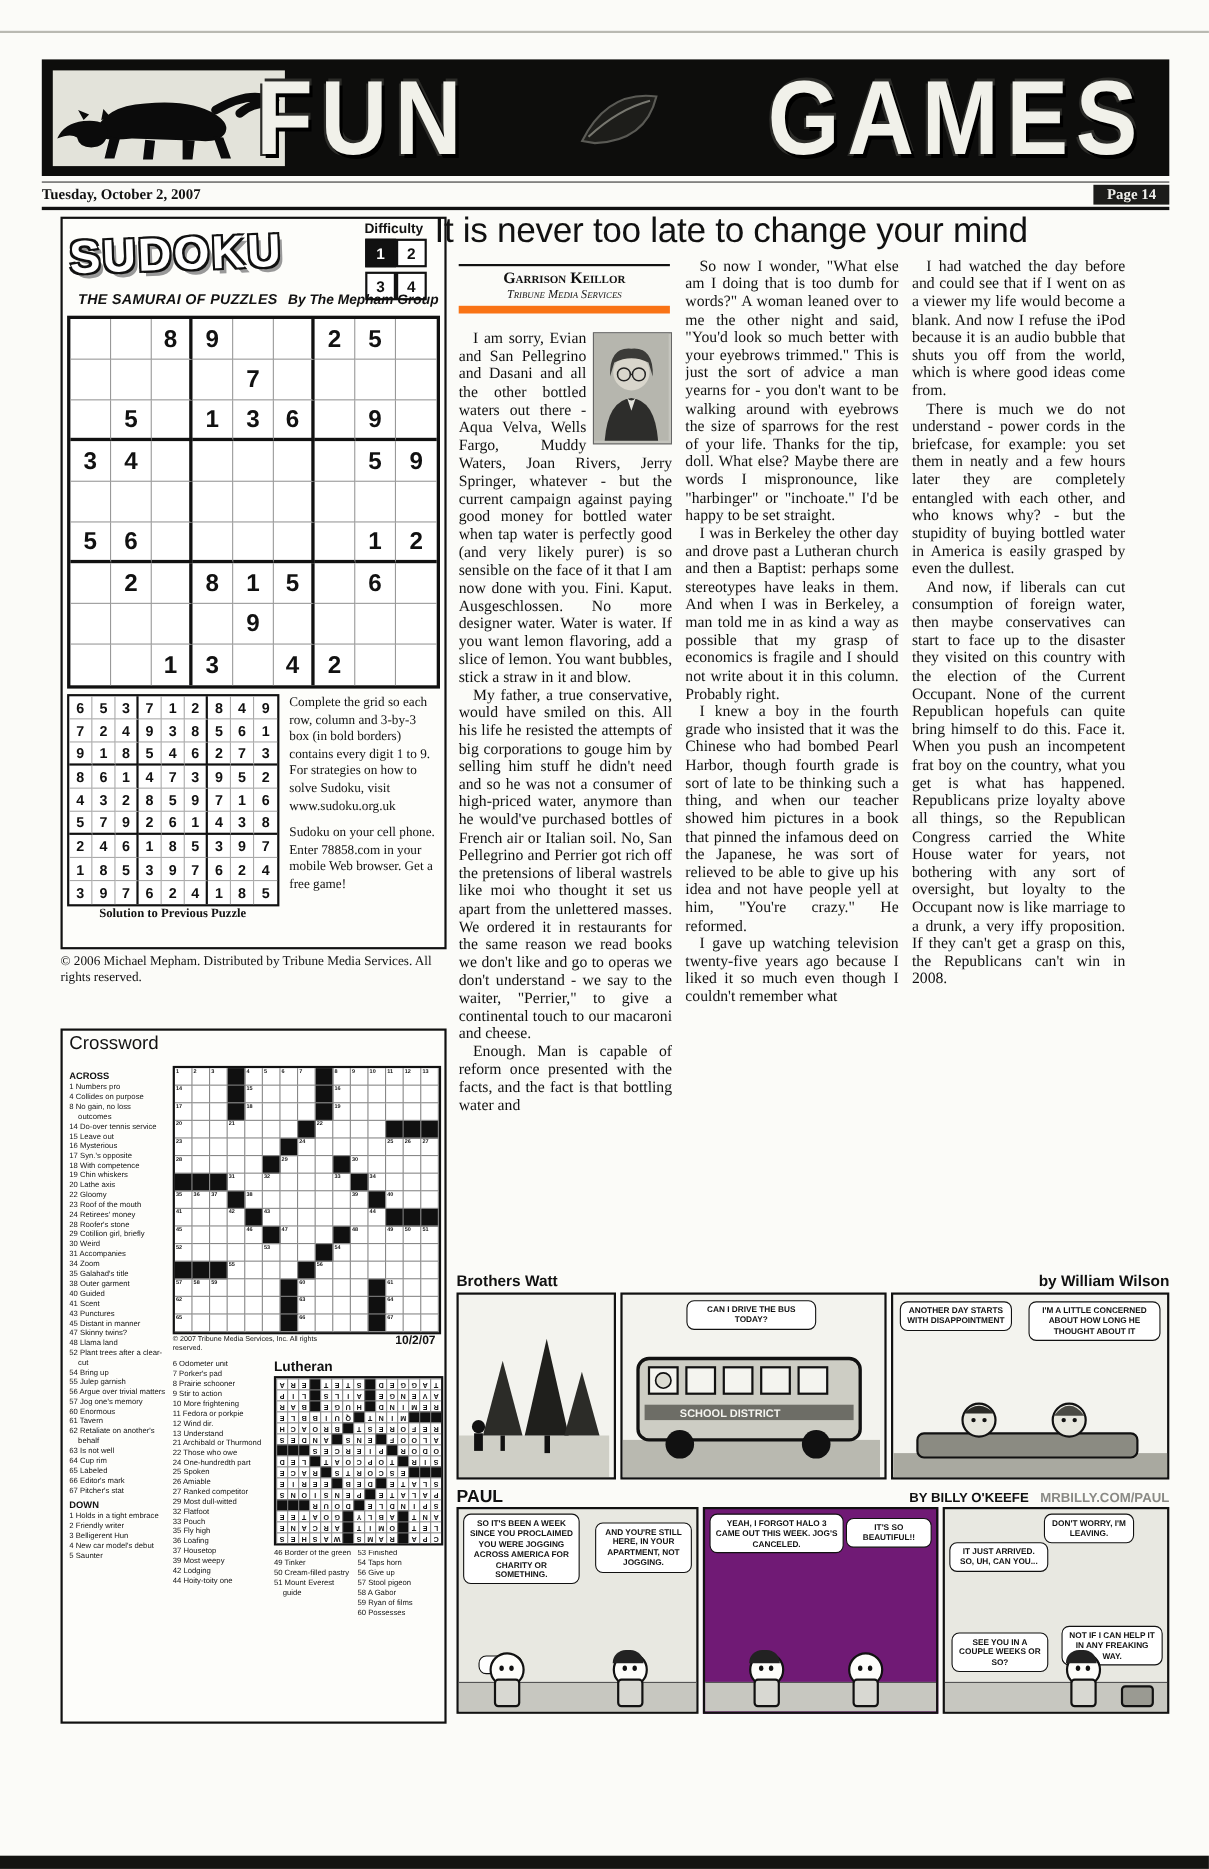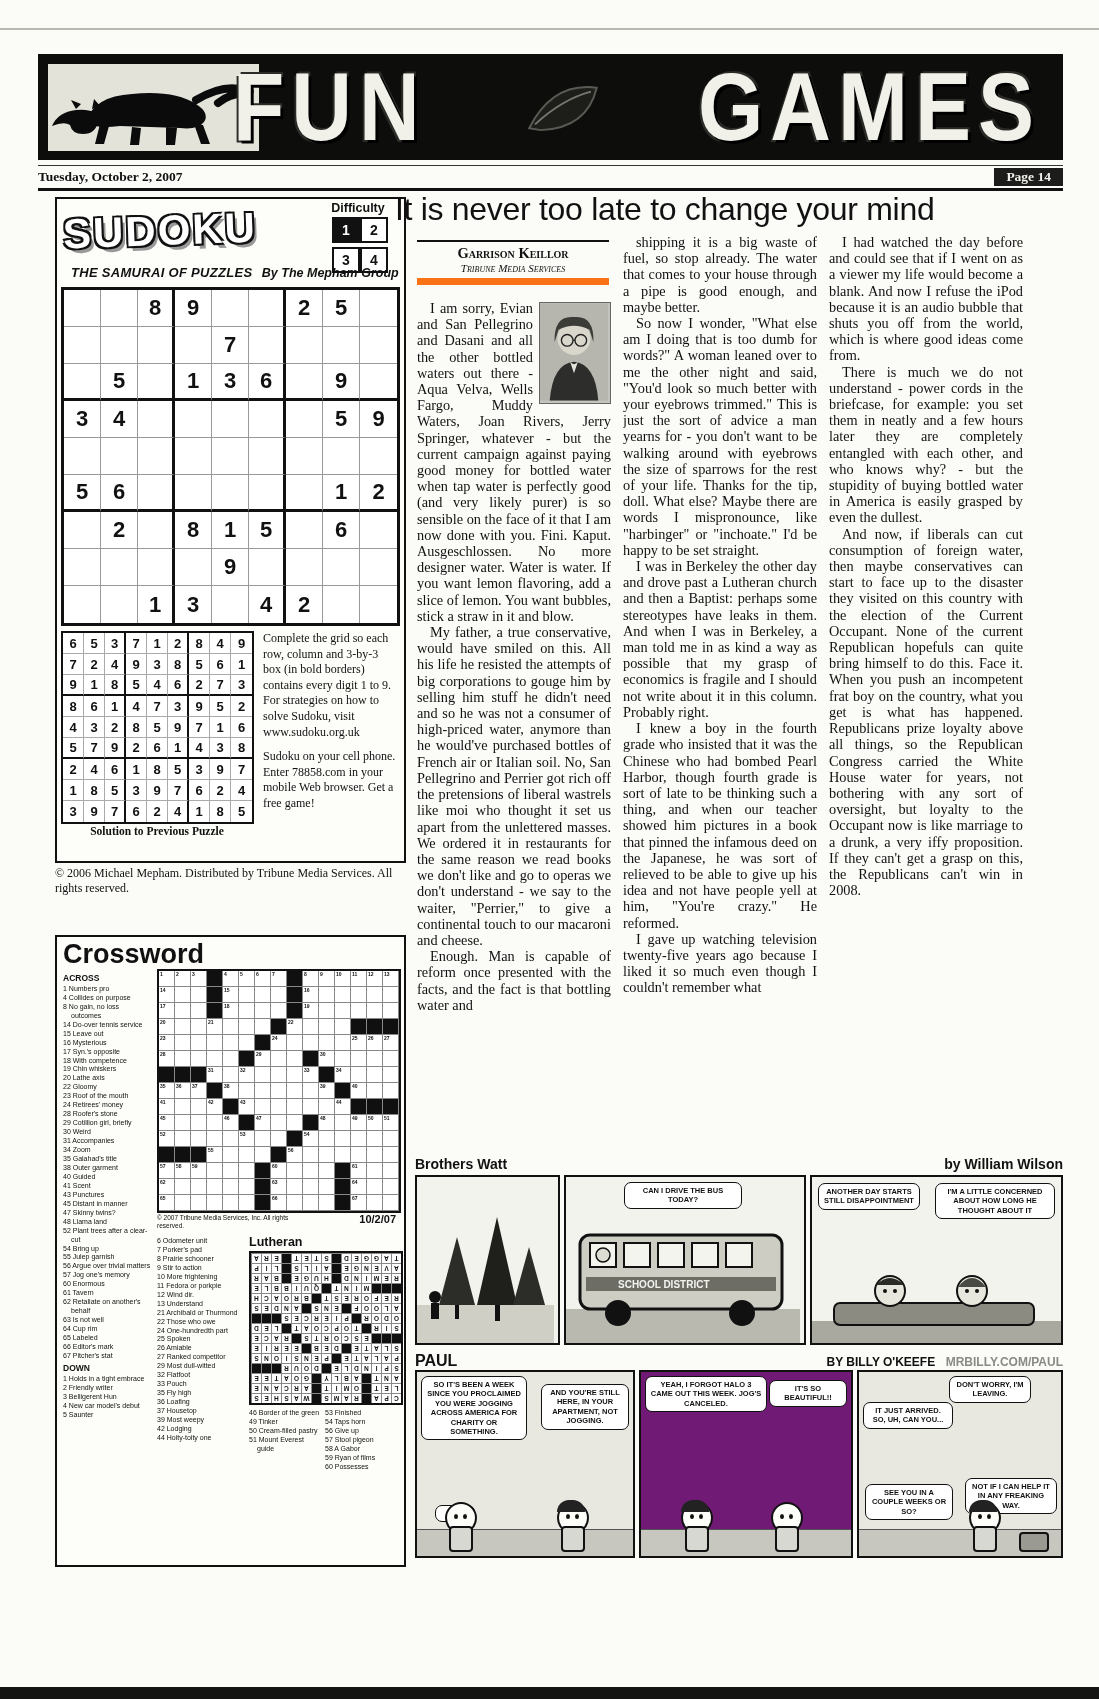--- a/index.html
+++ b/index.html
@@ -51,21 +51,21 @@
   .sol-grid .scell.bB{border-bottom:2px solid #111;}
   .sol-caption{position:absolute;left:4px;top:626px;width:192px;text-align:center;font-weight:bold;
       font-size:11.5px;font-family:"Liberation Serif",serif;}
   .sud-instr{position:absolute;left:206px;top:432px;width:133px;font-size:12px;line-height:1.3;
       font-family:"Liberation Serif",serif;}
   .sud-instr p{margin:0 0 9px 0;}
   .sud-copy{position:absolute;left:55px;top:866px;width:347px;font-size:12px;line-height:1.25;
       font-family:"Liberation Serif",serif;}
   
   .cw-box{position:absolute;left:55px;top:935px;width:347px;height:628px;border:2px solid #111;background:#fdfdfa;}
-  .cw-title{position:absolute;left:6px;top:2px;font-family:"Liberation Sans",sans-serif;font-weight:700;font-size:27px;}
+  .cw-title{position:absolute;left:6px;top:2px;font-family:"Liberation Sans",sans-serif;font-weight:400;font-size:17px;}
   .cw-col{position:absolute;font-family:"Liberation Sans",sans-serif;font-size:7px;line-height:1.28;overflow:hidden;}
   .cw-col1{left:6px;top:34px;width:88px;height:588px;}
   .cw-col2{left:100px;top:300px;width:86px;height:322px;}
   .cw-col3{left:192px;top:472px;width:72px;height:150px;}
   .cw-col4{left:268px;top:472px;width:73px;height:150px;}
   .cw-h{font-weight:bold;font-size:8.5px;margin:2px 0 1px 0;}
   .clue{padding-left:8px;text-indent:-8px;}
   .cw-grid{position:absolute;left:100px;top:32px;width:240px;height:240px;display:grid;
       grid-template-columns:repeat(15,1fr);grid-template-rows:repeat(15,1fr);border:2px solid #111;background:#fff;}
   .cwcell{position:relative;border-right:0.6px solid #888;border-bottom:0.6px solid #888;}
@@ -1040,21 +1040,20 @@
       <path d="M31 60 L35 72 L39 60 Q35 65 31 60 Z" fill="#e4e4dd"></path>
     </svg>
   </div>
   <div>
       <div class="para">I am sorry, Evian and San Pellegrino and Dasani and all the other bottled waters out there - Aqua Velva, Wells Fargo, Muddy Waters, Joan Rivers, Jerry Springer, whatever - but the current campaign against paying good money for bottled water when tap water is perfectly good (and very likely purer) is so sensible on the face of it that I am now done with you. Fini. Kaput. Ausgeschlossen. No more designer water. Water is water. If you want lemon flavoring, add a slice of lemon. You want bubbles, stick a straw in it and blow.</div>
       <div class="para">My father, a true conservative, would have smiled on this. All his life he resisted the attempts of big corporations to gouge him by selling him stuff he didn't need and so he was not a consumer of high-priced water, anymore than he would've purchased bottles of French air or Italian soil. No, San Pellegrino and Perrier got rich off the pretensions of liberal wastrels like moi who thought it set us apart from the unlettered masses. We ordered it in restaurants for the same reason we read books we don't like and go to operas we don't understand - we say to the waiter, "Perrier," to give a continental touch to our macaroni and cheese.</div>
       <div class="para">Enough. Man is capable of reform once presented with the facts, and the fact is that bottling water and</div>
     </div>
 </div>
 <div class="col col2">
-    <div class="para">shipping it is a big waste of fuel, so stop already. The water that comes to your house through a pipe is good enough, and maybe better.</div>
     <div class="para">So now I wonder, "What else am I doing that is too dumb for words?" A woman leaned over to me the other night and said, "You'd look so much better with your eyebrows trimmed." This is just the sort of advice a man yearns for - you don't want to be walking around with eyebrows the size of sparrows for the rest of your life. Thanks for the tip, doll. What else? Maybe there are words I mispronounce, like "harbinger" or "inchoate." I'd be happy to be set straight.</div>
     <div class="para">I was in Berkeley the other day and drove past a Lutheran church and then a Baptist: perhaps some stereotypes have leaks in them. And when I was in Berkeley, a man told me in as kind a way as possible that my grasp of economics is fragile and I should not write about it in this column. Probably right.</div>
     <div class="para">I knew a boy in the fourth grade who insisted that it was the Chinese who had bombed Pearl Harbor, though fourth grade is sort of late to be thinking such a thing, and when our teacher showed him pictures in a book that pinned the infamous deed on the Japanese, he was sort of relieved to be able to give up his idea and not have people yell at him, "You're crazy." He reformed.</div>
     <div class="para">I gave up watching television twenty-five years ago because I liked it so much even though I couldn't remember what</div>
   </div>
 <div class="col col3">
     <div class="para">I had watched the day before and could see that if I went on as a viewer my life would become a blank. And now I refuse the iPod because it is an audio bubble that shuts you off from the world, which is where good ideas come from.</div>
     <div class="para">There is much we do not understand - power cords in the briefcase, for example: you set them in neatly and a few hours later they are completely entangled with each other, and who knows why? - but the stupidity of buying bottled water in America is easily grasped by even the dullest.</div>
     <div class="para">And now, if liberals can cut consumption of foreign water, then maybe conservatives can start to face up to the disaster they visited on this country with the election of the Current Occupant. None of the current Republican hopefuls can quite bring himself to do this. Face it. When you push an incompetent frat boy on the country, what you get is what has happened. Republicans prize loyalty above all things, so the Republican Congress carried the White House water for years, not bothering with any sort of oversight, but loyalty to the Occupant now is like marriage to a drunk, a very iffy proposition. If they can't get a grasp on this, the Republicans can't win in 2008.</div>
   </div>
@@ -1087,21 +1086,21 @@
       <rect x="126" y="66" width="26" height="24" fill="#f4f4ef" stroke="#111" stroke-width="2"></rect>
       <rect x="160" y="66" width="26" height="24" fill="#f4f4ef" stroke="#111" stroke-width="2"></rect>
       <rect x="20" y="100" width="190" height="14" fill="#6d6d66"></rect>
       <text x="52" y="111" font-family="Liberation Sans, sans-serif" font-size="10" font-weight="bold" fill="#f4f4ef">SCHOOL DISTRICT</text>
       <circle cx="52" cy="136" r="13" fill="#111"></circle>
       <circle cx="176" cy="136" r="13" fill="#111"></circle>
       <circle cx="37" cy="78" r="7" fill="#dcdcd2" stroke="#111" stroke-width="1.5"></circle>
     </svg>
   </div>
   <div class="panel" style="flex:1;">
-    <div class="bubble" style="left:6px;top:6px;width:92px;">ANOTHER DAY STARTS STILL DISAPPOINTMENT</div>
+    <div class="bubble" style="left:6px;top:6px;width:92px;">ANOTHER DAY STARTS WITH DISAPPOINTMENT</div>
     <div class="bubble" style="right:6px;top:6px;width:110px;">I'M A LITTLE CONCERNED ABOUT HOW LONG HE THOUGHT ABOUT IT</div>
     <svg width="250" height="80" viewBox="0 0 250 80" style="position:absolute;left:0;bottom:0;">
       <rect x="0" y="58" width="250" height="22" fill="#a9a9a0"></rect>
       <rect x="22" y="40" width="200" height="22" rx="6" fill="#8b8b82" stroke="#111" stroke-width="2"></rect>
       <circle cx="78" cy="28" r="15" fill="#e7e7de" stroke="#111" stroke-width="2"></circle>
       <path d="M64 22 Q78 8 92 22" fill="#2a2a26"></path>
       <circle cx="73" cy="28" r="2" fill="#111"></circle>
         <circle cx="83" cy="28" r="2" fill="#111"></circle>
       <circle cx="160" cy="28" r="15" fill="#e7e7de" stroke="#111" stroke-width="2"></circle>
       <path d="M146 24 Q160 6 174 24" fill="#4a4a44"></path>

